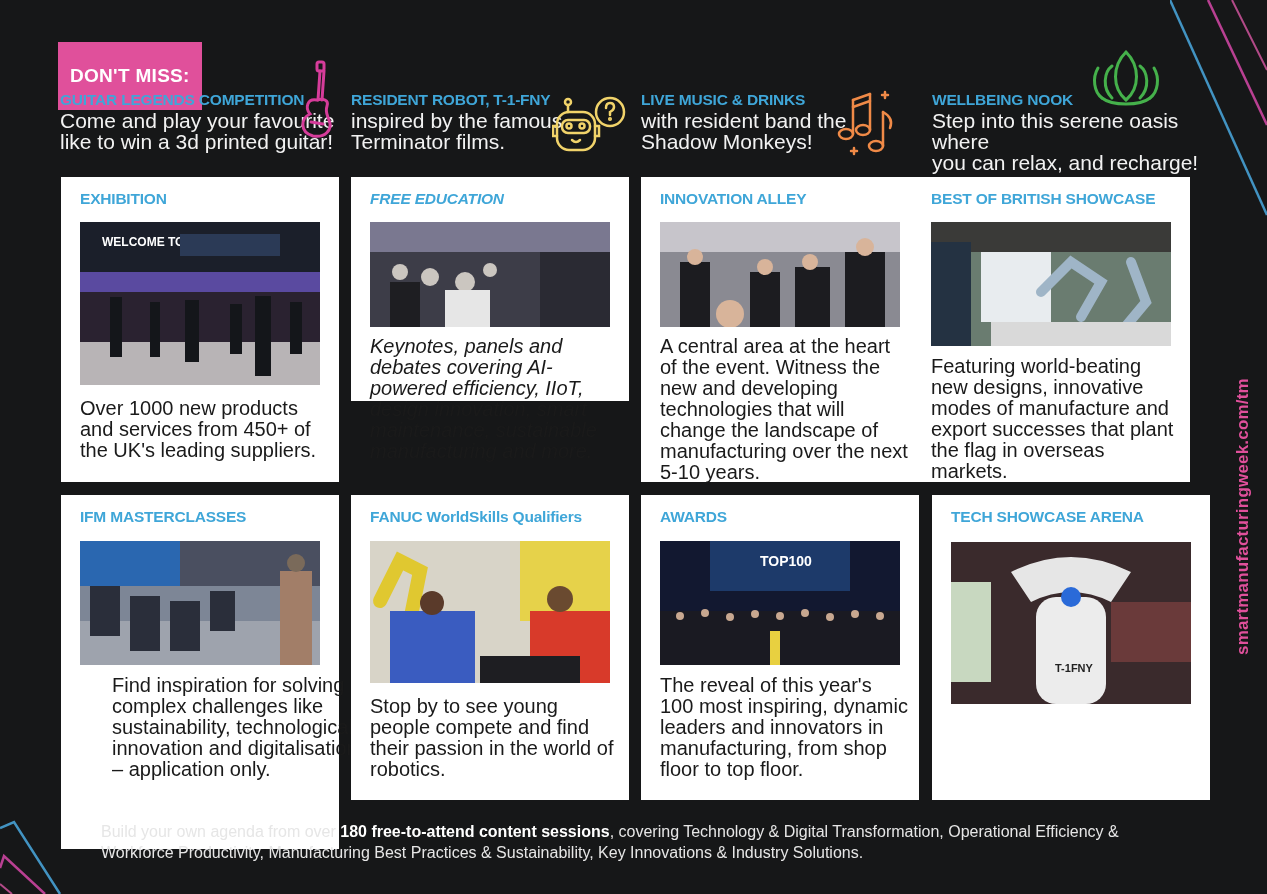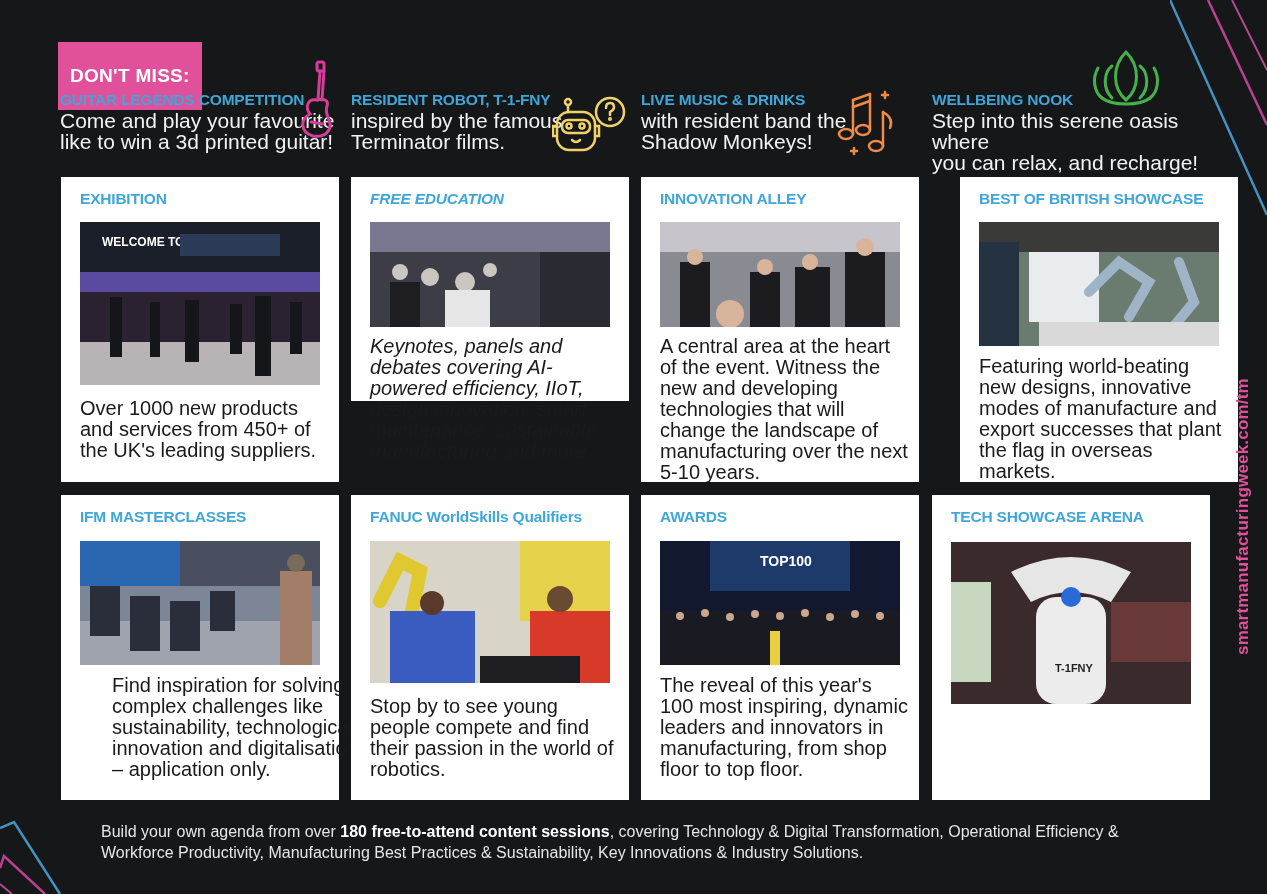--- a/index.html
+++ b/index.html
@@ -158,37 +158,37 @@
         <circle cx="35" cy="35" r="8"></circle>
         <circle cx="105" cy="45" r="8"></circle>
         <circle cx="150" cy="40" r="8"></circle>
         <circle cx="205" cy="25" r="9"></circle>
         <circle cx="70" cy="92" r="14"></circle>
       </g>
   </svg>
   <div class="cd" style="top:159px;">A central area at the heart of the event. Witness the new and developing technologies that will change the landscape of manufacturing over the next 5-10 years.</div>
 </div>
 
-<div class="card" style="left:960px;top:177px;height:305px;">
+<div class="card" style="left:912px;top:177px;height:305px;">
   <div class="ct">BEST OF BRITISH SHOWCASE</div>
   <svg class="ph" style="top:45px" width="240" height="124" viewBox="0 0 240 124">
     <rect width="240" height="124" fill="#6a7c70"></rect>
     <rect width="240" height="30" fill="#3a3a38"></rect>
     <rect x="50" y="30" width="70" height="70" fill="#e8ecef"></rect>
     <rect x="0" y="20" width="40" height="104" fill="#243242"></rect>
     <g stroke="#9fb5c7" stroke-width="10" stroke-linecap="round" fill="none">
         <path d="M110 70 L140 40 L170 60 L150 95"></path>
         <path d="M200 40 L215 80 L190 110"></path>
       </g>
     <rect x="60" y="100" width="180" height="24" fill="#d9d9d9"></rect>
   </svg>
   <div class="cd" style="top:179px;">Featuring world-beating new designs, innovative modes of manufacture and export successes that plant the flag in overseas markets.</div>
 </div>
 
-<div class="card" style="left:61px;top:495px;height:305px;">
+<div class="card" style="left:61px;top:495px;height:354px;">
   <div class="ct">IFM MASTERCLASSES</div>
   <svg class="ph" style="top:46px" width="240" height="124" viewBox="0 0 240 124">
     <rect width="240" height="124" fill="#7d8696"></rect>
     <rect width="100" height="45" fill="#2a67b0"></rect>
     <rect x="100" y="0" width="140" height="45" fill="#4a4f60"></rect>
     <rect x="0" y="80" width="240" height="44" fill="#9ea3ad"></rect>
     <g fill="#2a2e3a">
         <rect x="10" y="45" width="30" height="50"></rect>
         <rect x="50" y="55" width="30" height="55"></rect>
         <rect x="90" y="60" width="30" height="50"></rect>

